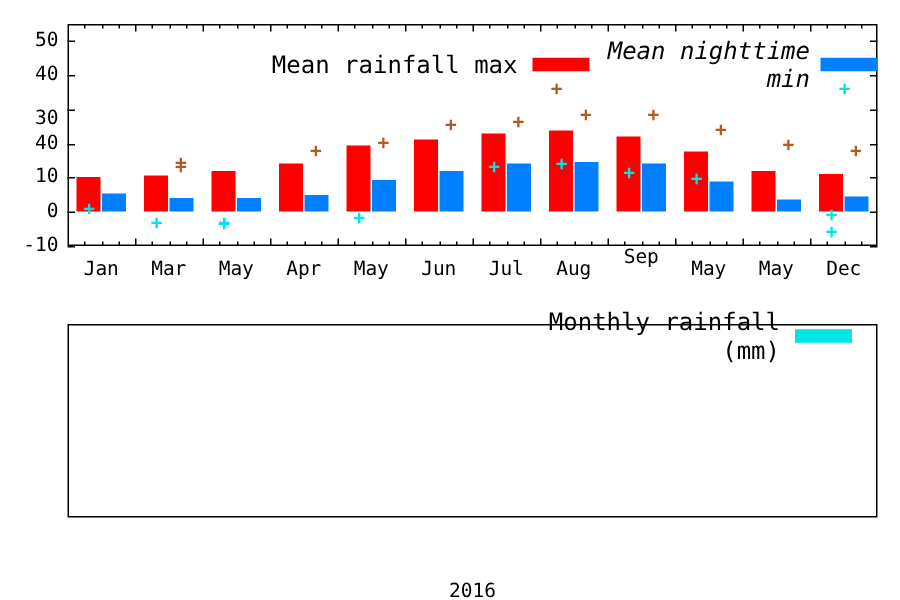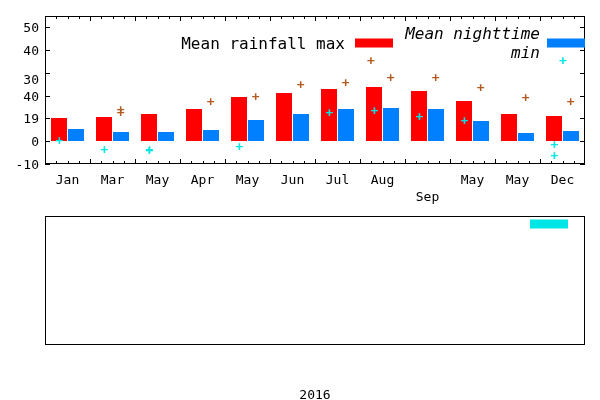--- a/index.html
+++ b/index.html
@@ -34,21 +34,21 @@
     <div class="frame" style="left:45px;top:16px;width:540px;height:148px;"></div>
     <div id="temp-yticks">
         <div class="tick-h" style="left: 45px; top: 164px; width: 5px; background: rgb(0, 0, 0);"></div>
         <div class="tick-h" style="left: 580px; top: 164px; width: 5px; background: rgb(0, 0, 0);"></div>
         <div class="ytick-label" style="right: 561px; top: 164px;">-10</div>
         <div class="tick-h" style="left: 45px; top: 141.231px; width: 5px; background: rgb(0, 0, 0);"></div>
         <div class="tick-h" style="left: 580px; top: 141.231px; width: 5px; background: rgb(0, 0, 0);"></div>
         <div class="ytick-label" style="right: 561px; top: 141.231px;">0</div>
         <div class="tick-h" style="left: 45px; top: 118.462px; width: 5px; background: rgb(0, 0, 0);"></div>
         <div class="tick-h" style="left: 580px; top: 118.462px; width: 5px; background: rgb(0, 0, 0);"></div>
-        <div class="ytick-label" style="right: 561px; top: 118.462px;">19</div>
+        <div class="ytick-label" style="right: 561px; top: 118.462px;">10</div>
         <div class="tick-h" style="left: 45px; top: 95.6923px; width: 5px; background: rgb(0, 0, 0);"></div>
         <div class="tick-h" style="left: 580px; top: 95.6923px; width: 5px; background: rgb(0, 0, 0);"></div>
         <div class="ytick-label" style="right: 561px; top: 95.6923px;">40</div>
         <div class="tick-h" style="left: 45px; top: 72.9231px; width: 5px; background: rgb(0, 0, 0);"></div>
         <div class="tick-h" style="left: 580px; top: 72.9231px; width: 5px; background: rgb(0, 0, 0);"></div>
         <div class="ytick-label" style="right: 561px; top: 79px;">30</div>
         <div class="tick-h" style="left: 45px; top: 50.1538px; width: 5px; background: rgb(0, 0, 0);"></div>
         <div class="tick-h" style="left: 580px; top: 50.1538px; width: 5px; background: rgb(0, 0, 0);"></div>
         <div class="ytick-label" style="right: 561px; top: 50.1538px;">40</div>
         <div class="tick-h" style="left: 45px; top: 27.3846px; width: 5px; background: rgb(0, 0, 0);"></div>
@@ -151,21 +151,21 @@
         <div class="tick-v" style="left: 573.75px; top: 161px; height: 3px; background: rgb(0, 0, 0);"></div>
         <div class="tick-v" style="left: 573.75px; top: 16px; height: 3px; background: rgb(0, 0, 0);"></div>
         <div class="xtick-label" style="left: 67.5px; top: 173px;">Jan</div>
         <div class="xtick-label" style="left: 112.5px; top: 173px;">Mar</div>
         <div class="xtick-label" style="left: 157.5px; top: 173px;">May</div>
         <div class="xtick-label" style="left: 202.5px; top: 173px;">Apr</div>
         <div class="xtick-label" style="left: 247.5px; top: 173px;">May</div>
         <div class="xtick-label" style="left: 292.5px; top: 173px;">Jun</div>
         <div class="xtick-label" style="left: 337.5px; top: 173px;">Jul</div>
         <div class="xtick-label" style="left: 382.5px; top: 173px;">Aug</div>
-        <div class="xtick-label" style="left: 427.5px; top: 190px;">Sep</div>
+        <div class="xtick-label" style="left: 427.5px; top: 165px;">Sep</div>
         <div class="xtick-label" style="left: 472.5px; top: 173px;">May</div>
         <div class="xtick-label" style="left: 517.5px; top: 173px;">May</div>
         <div class="xtick-label" style="left: 562.5px; top: 173px;">Dec</div>
       </div>
     <div id="temp-bars">
         <div class="bar" style="left: 51.3px; top: 118.462px; width: 16.2px; height: 22.7692px; background: rgb(255, 0, 0);"></div>
         <div class="bar" style="left: 96.3px; top: 117.323px; width: 16.2px; height: 23.9077px; background: rgb(255, 0, 0);"></div>
         <div class="bar" style="left: 141.3px; top: 113.908px; width: 16.2px; height: 27.3231px; background: rgb(255, 0, 0);"></div>
         <div class="bar" style="left: 186.3px; top: 109.354px; width: 16.2px; height: 31.8769px; background: rgb(255, 0, 0);"></div>
         <div class="bar" style="left: 231.3px; top: 96.8308px; width: 16.2px; height: 44.4px; background: rgb(255, 0, 0);"></div>
@@ -225,18 +225,19 @@
 
     <div class="legend-plus" id="mk-lonightmin" style="left: 563px; top: 60px; color: rgb(0, 229, 229);">+</div>
   </div>
 
   <div class="panel" style="left:0;top:200px;width:600px;height:200px;">
     <div class="frame" style="left:45px;top:16px;width:540px;height:129px;"></div>
     <div id="rain-yticks"></div>
     <div id="rain-xticks"></div>
     <div id="rain-bars"></div>
 
+    <div class="legend-text" style="left:330px;top:24px;width:190px;">Monthly rainfall (mm)</div>
     <div class="legend-swatch" id="sw-rain" style="left: 530px; top: 24px; background: rgb(0, 229, 229);"></div>
 
     <div class="xaxis-title" style="left:315px;top:188px;">2016</div>
   </div>
 
 </div>
 
 </body></html>

